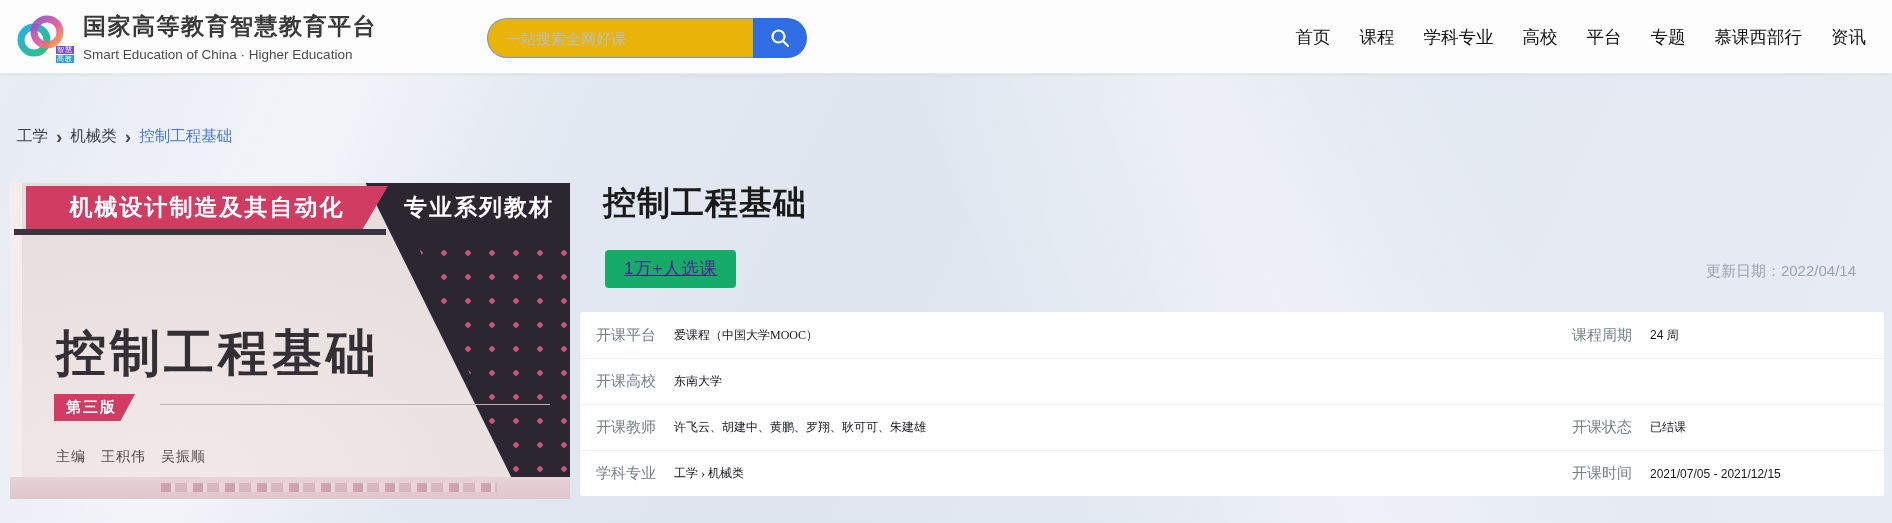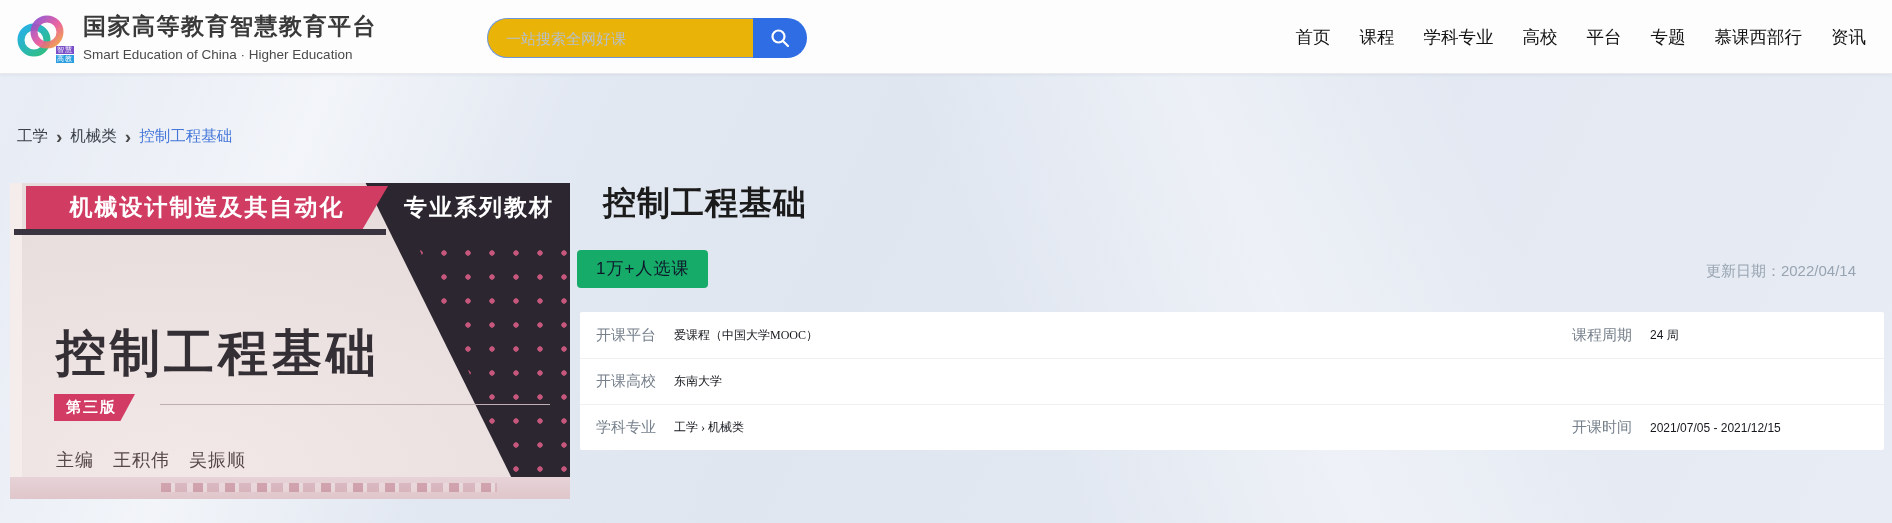--- a/index.html
+++ b/index.html
@@ -57,33 +57,33 @@
   .cover-banner span { color: #fff; font-size: 23px; font-weight: bold; letter-spacing: 2px; }
   .cover-strip { position: absolute; left: 4px; top: 46px; width: 372px; height: 6px; background: #3a3440; z-index: 2; }
   .series { position: absolute; right: 16px; top: 9px; color: #fff; font-size: 23px; font-weight: bold;
             letter-spacing: 2px; z-index: 3; }
   .cover-title { position: absolute; left: 46px; top: 137px; font-size: 50px; font-weight: bold; color: #342f34;
                  letter-spacing: 4px; z-index: 2; }
   .cover-line { position: absolute; left: 150px; top: 221px; width: 390px; height: 1px; background: #bfaeb2; z-index: 1; }
   .edition { position: absolute; left: 44px; top: 211px; background: #d23b63; color: #fff; font-size: 15px;
              font-weight: bold; letter-spacing: 2px; padding: 4px 18px 4px 12px;
              clip-path: polygon(0 0, 100% 0, 82% 100%, 0 100%); z-index: 2; }
-  .cover-authors { position: absolute; left: 46px; top: 265px; font-size: 18px; color: #564848;
+  .cover-authors { position: absolute; left: 46px; top: 265px; font-size: 14px; color: #564848;
                    letter-spacing: 1px; z-index: 2; }
   .cover-bottom { position: absolute; left: 0; bottom: 0; width: 100%; height: 22px;
                   background: linear-gradient(#e7d3d7, #dfc6cb); z-index: 2; }
   .cover-bottom-marks { position: absolute; left: 27%; top: 6px; width: 60%; height: 9px; opacity: .75;
                   background: repeating-linear-gradient(90deg, rgba(150,40,70,.35) 0 10px, rgba(255,255,255,.3) 10px 14px,
                               rgba(150,40,70,.18) 14px 26px, rgba(255,255,255,.25) 26px 32px); }
 
   
   .course-title { position: absolute; left: 603px; top: 181px; font-size: 33px; font-weight: 600; color: #1b1b1b;
                   letter-spacing: 1px; z-index: 2; }
-  .badge { position: absolute; left: 577px; top: 250px; height: 38px; line-height: 38px; padding: 0 19px;
-           background: #16ab69; color: #0f172a; font-size: 17px; border-radius: 4px; letter-spacing: 1px; z-index: 2; }
+  .badge { position: absolute; left: 605px; top: 250px; height: 38px; line-height: 38px; padding: 0 19px;
+           background: #16ab69; color: #4c1d95; font-size: 17px; border-radius: 4px; letter-spacing: 1px; z-index: 2; text-decoration: underline; }
   .update { position: absolute; right: 36px; top: 262px; font-size: 15px; color: #98a4b1; z-index: 2; }
 
   .info-card { position: absolute; left: 580px; top: 312px; width: 1304px; background: #fff; border-radius: 2px; z-index: 2; }
   .row { display: flex; align-items: center; height: 46px; padding: 0 16px; }
   .row + .row { border-top: 1px solid #f0f0f3; }
   .row-left { display: flex; align-items: center; flex: 1; min-width: 0; font-family: Liberation Serif, serif; }
   .row-right { display: flex; align-items: center; width: 296px; flex-shrink: 0; }
   .lbl { color: #76808c; font-size: 15px; flex-shrink: 0; }
   .val { color: #15181d; font-size: 12px; margin-left: 18px; white-space: nowrap; }
 </style>
@@ -184,20 +184,30 @@
       </div>
     </div>
     <div class="row">
       <div class="row-left">
         <span class="lbl">开课高校</span>
         <span class="val">东南大学</span>
       </div>
     </div>
     <div class="row">
       <div class="row-left">
+        <span class="lbl">开课教师</span>
+        <span class="val">许飞云、胡建中、黄鹏、罗翔、耿可可、朱建雄</span>
+      </div>
+      <div class="row-right">
+        <span class="lbl">开课状态</span>
+        <span class="val">已结课</span>
+      </div>
+    </div>
+    <div class="row">
+      <div class="row-left">
         <span class="lbl">学科专业</span>
         <span class="val">工学 › 机械类</span>
       </div>
       <div class="row-right">
         <span class="lbl">开课时间</span>
         <span class="val">2021/07/05 - 2021/12/15</span>
       </div>
     </div>
   </div>
 </div>

